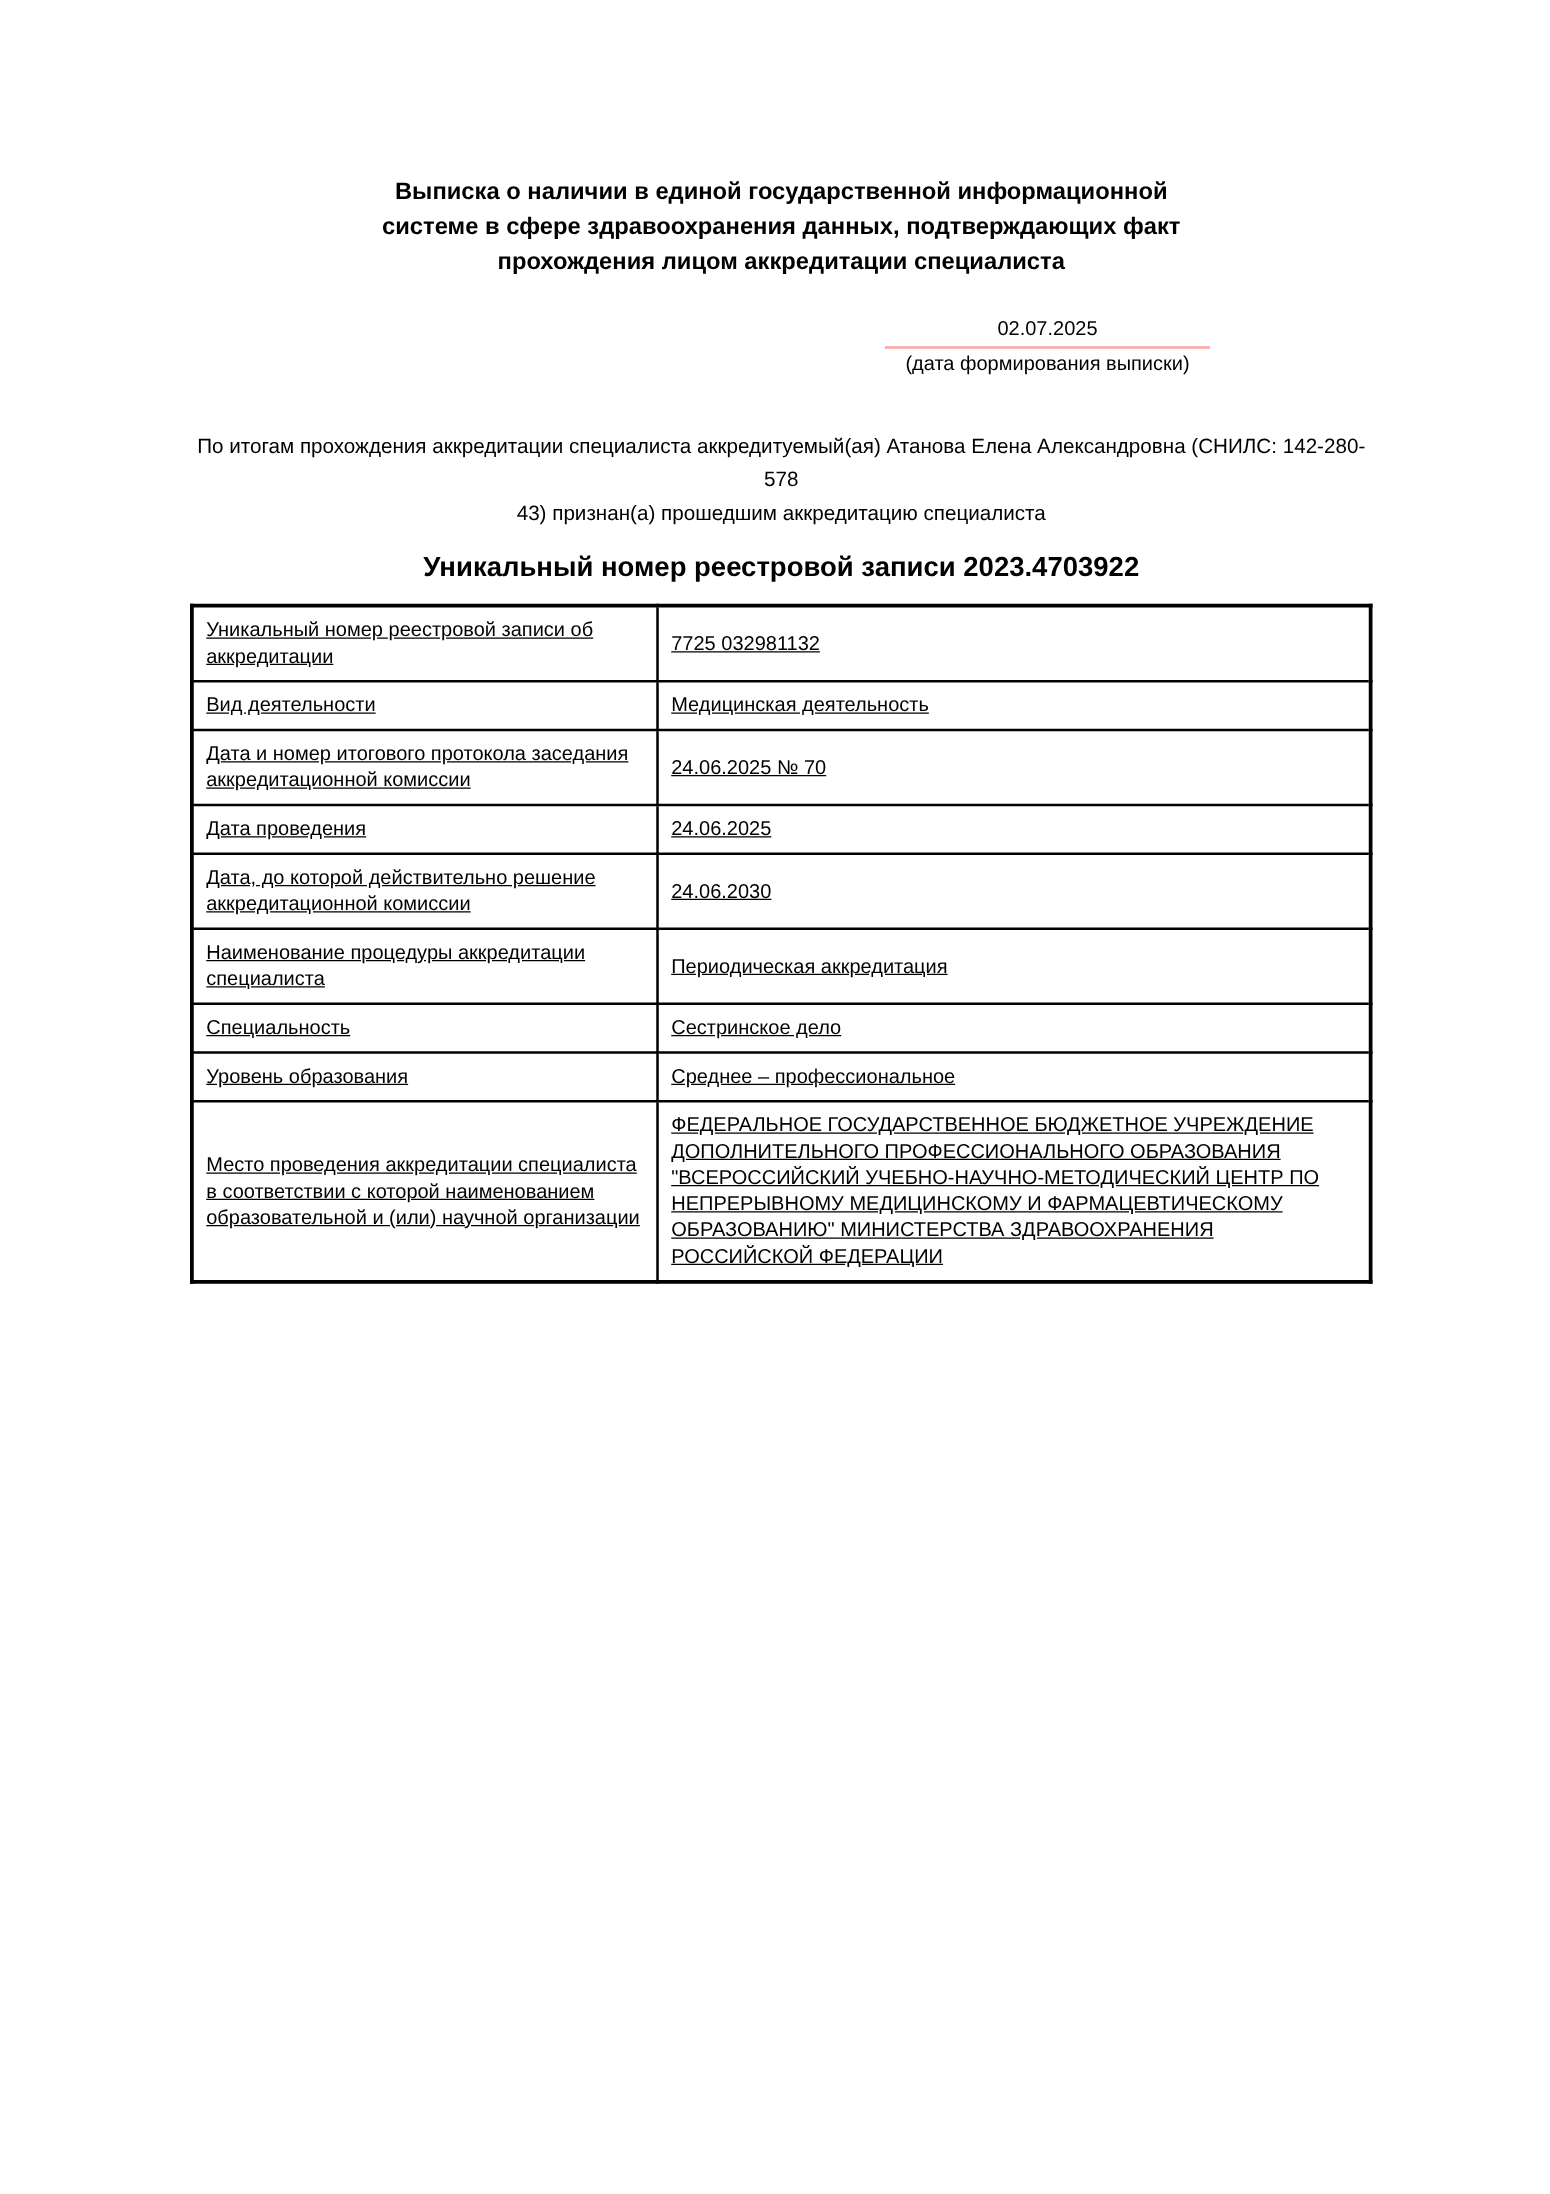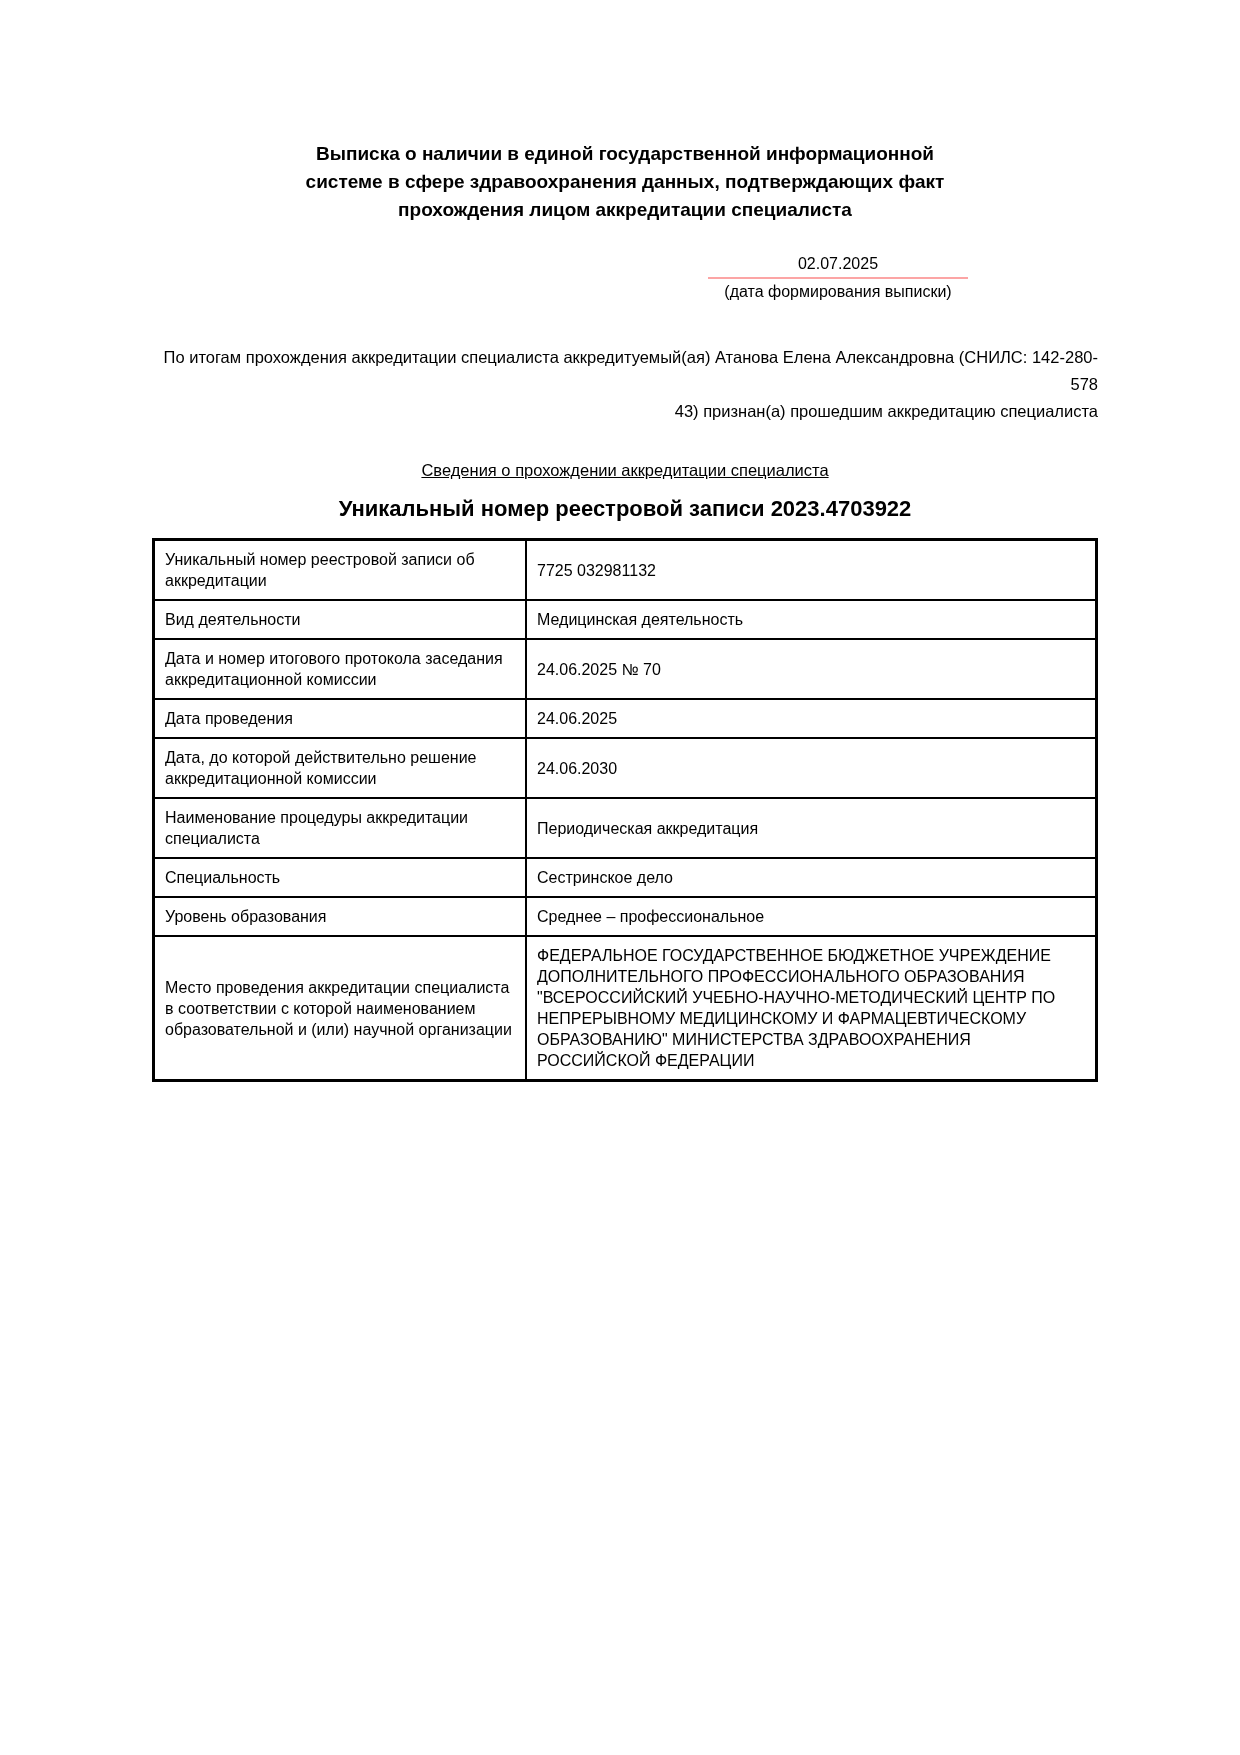--- a/index.html
+++ b/index.html
@@ -40,39 +40,40 @@
     border-bottom: 2px solid #fca5a5;
   }
   .date-caption {
     display: block;
     padding-top: 3px;
   }
   .intro {
     margin-top: 42px;
     font-size: 16.5px;
     line-height: 27px;
-    text-align: right;
+    text-align: center;
   }
   .section-heading {
     margin-top: 36px;
     font-size: 16.5px;
     text-align: center;
     text-decoration: underline;
   }
   .registry-heading {
     margin-top: 16px;
     font-size: 22px;
     font-weight: bold;
     text-align: center;
   }
   table.acc-table {
     width: 100%;
     margin-top: 16px;
     border-collapse: collapse;
     border: 3px solid #000;
+    text-decoration: underline;
   }
   table.acc-table td {
     border: 2px solid #000;
     font-size: 16px;
     line-height: 21px;
     padding: 8px 10px;
     vertical-align: middle;
   }
   td.label-cell {
     width: 39.5%;
@@ -95,21 +96,20 @@
   <div class="date-block">
     <span class="date-value">02.07.2025</span>
     <span class="date-caption">(дата формирования выписки)</span>
   </div>
 
   <div class="intro">
     <div>По итогам прохождения аккредитации специалиста аккредитуемый(ая) Атанова Елена Александровна (СНИЛС: 142-280-578</div>
     <div>43) признан(а) прошедшим аккредитацию специалиста</div>
   </div>
 
-  <div class="section-heading">Сведения о прохождении аккредитации специалиста</div>
 
   <div class="registry-heading">Уникальный номер реестровой записи 2023.4703922</div>
 
   <table class="acc-table">
     <tbody>
       <tr>
         <td class="label-cell">Уникальный номер реестровой записи об аккредитации</td>
         <td class="value-cell">7725 032981132</td>
       </tr>
       <tr>

